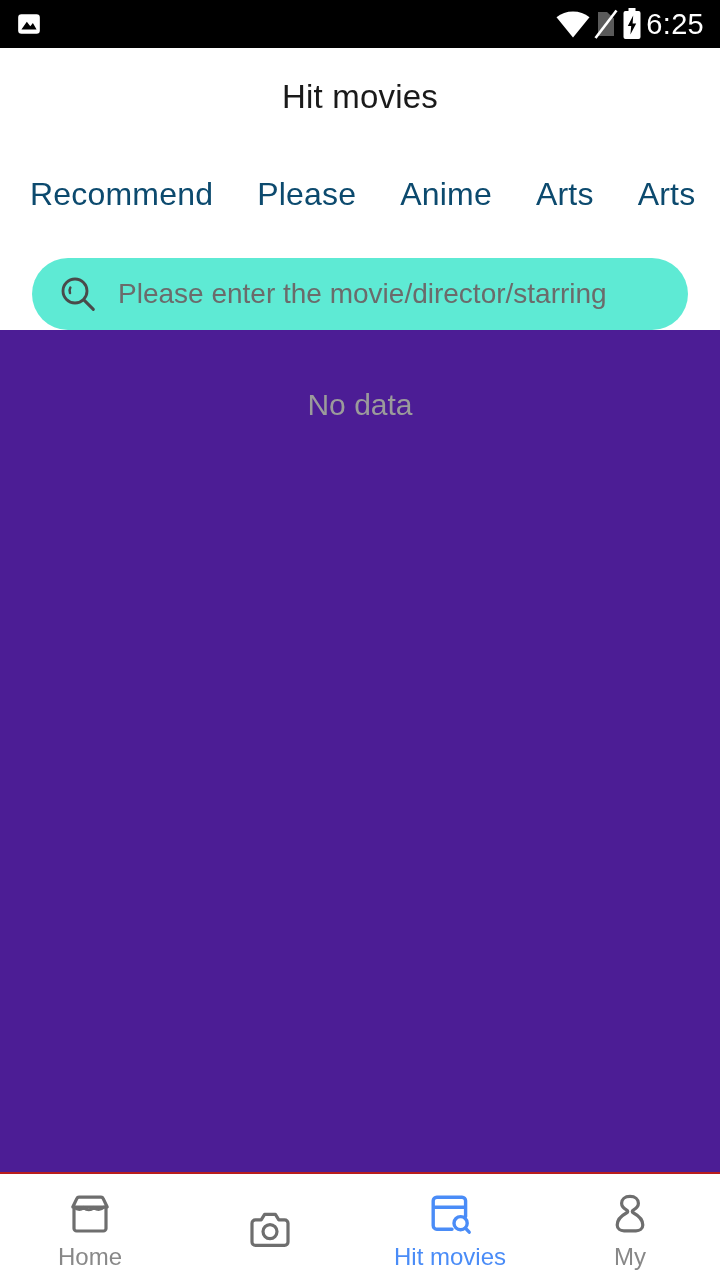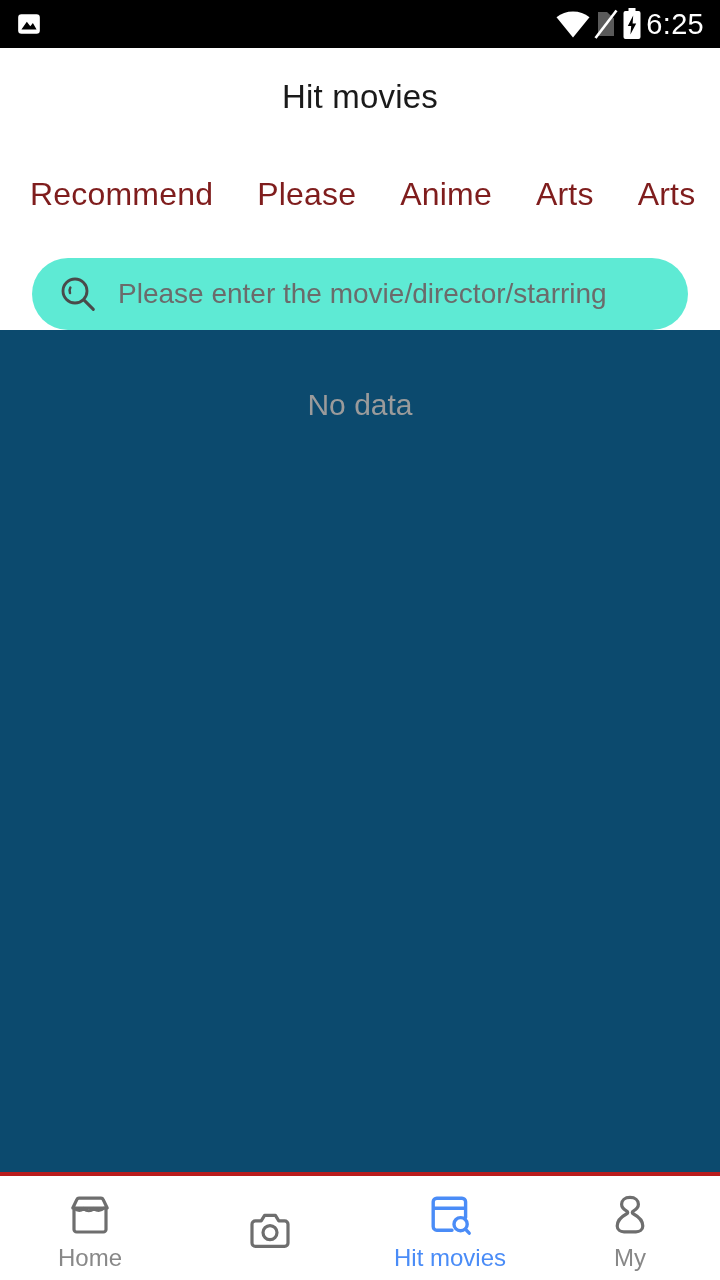--- a/index.html
+++ b/index.html
@@ -78,21 +78,21 @@
     background: #ffffff;
     display: flex;
     align-items: center;
     white-space: nowrap;
     overflow-x: hidden;
     box-sizing: border-box;
     padding-left: 30px;
   }
   .category-tab {
     font-size: 32px;
-    color: #7f1d1d;
+    color: #0c4a6e;
     font-family: "Liberation Sans", sans-serif;
     margin-right: 44px;
     flex: 0 0 auto;
     cursor: pointer;
     letter-spacing: 0.2px;
   }
   .category-tab:last-child { margin-right: 0; }
 
   
   .search-wrap {
@@ -133,21 +133,21 @@
     color: #6b6b6b;
     opacity: 1;
   }
 
   
   .content-area {
     position: absolute;
     top: 330px; left: 0;
     width: 720px;
     height: 842px;
-    background: #0c4a6e;
+    background: #4c1d95;
   }
   .empty-state {
     position: absolute;
     top: 58px; left: 0;
     width: 720px;
     text-align: center;
   }
   .empty-text {
     font-size: 30px;
     color: #9b9b9b;
@@ -194,21 +194,21 @@
     text-shadow: 0 0 1px rgba(150,150,150,0.8);
   }
 
   
   .bottom-nav {
     position: absolute;
     bottom: 0; left: 0;
     width: 720px;
     height: 108px;
     background: #ffffff;
-    border-top: 4px solid #b91c1c;
+    border-top: 2px solid #b91c1c;
     display: flex;
     box-sizing: border-box;
   }
   .nav-item {
     flex: 1 1 0;
     display: flex;
     flex-direction: column;
     align-items: center;
     justify-content: center;
     cursor: pointer;

